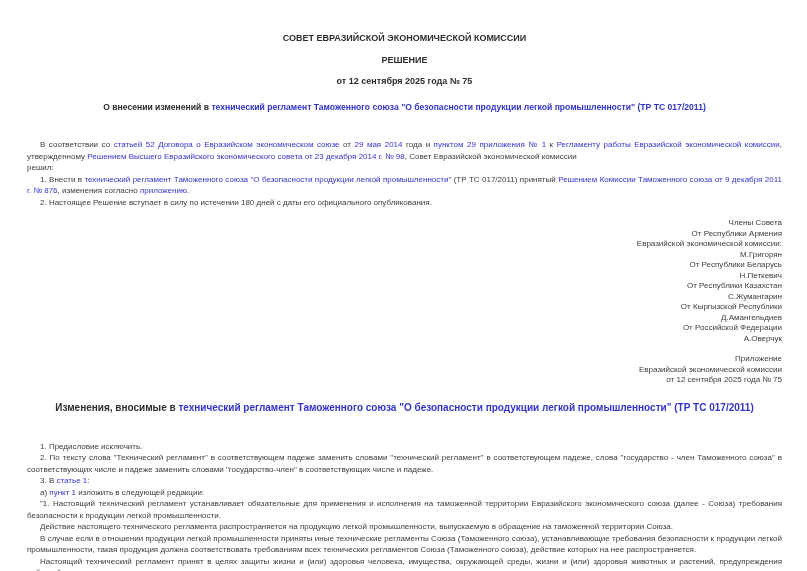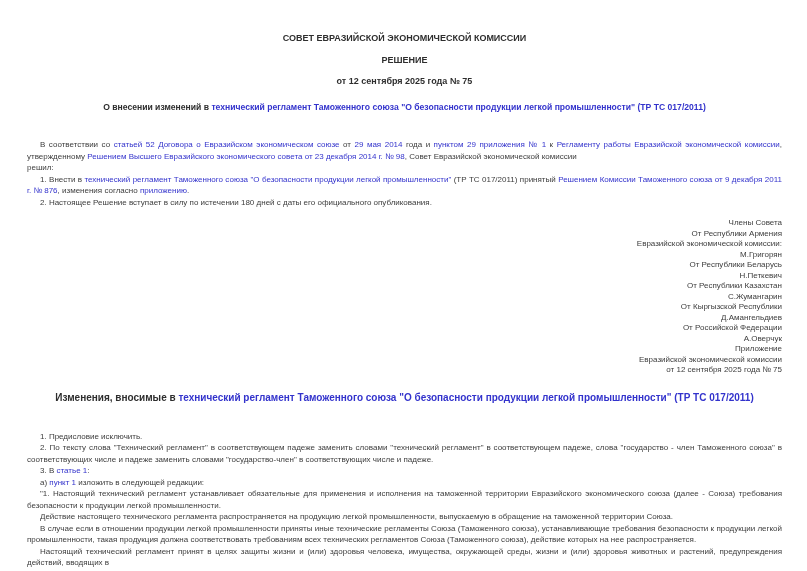--- a/index.html
+++ b/index.html
@@ -66,21 +66,21 @@
     <p>От Республики Беларусь</p>
     <p>Н.Петкевич</p>
     <p>От Республики Казахстан</p>
     <p>С.Жумангарин</p>
     <p>От Кыргызской Республики</p>
     <p>Д.Амангельдиев</p>
     <p>От Российской Федерации</p>
     <p>А.Оверчук</p>
   </div>
 
-  <div class="sig" style="margin-top:0;">
+  <div class="sig" style="margin-top:10px;">
     <p>Приложение</p>
     <p>Евразийской экономической комиссии</p>
     <p>от 12 сентября 2025 года № 75</p>
   </div>
 
   <div class="center annex-title"><span class="pln">Изменения, вносимые в </span><span class="lnk">технический регламент Таможенного союза "О безопасности продукции легкой промышленности" (ТР ТС 017/2011)</span></div>
 
   <div class="annex-body">
     <div class="para"><span class="pln">1. Предисловие исключить.</span></div>
     <div class="para"><span class="pln">2. По тексту слова "Технический регламент" в соответствующем падеже заменить словами "технический регламент" в соответствующем падеже, слова "государство - член Таможенного союза" в соответствующих числе и падеже заменить словами "государство-член" в соответствующих числе и падеже.</span></div>

